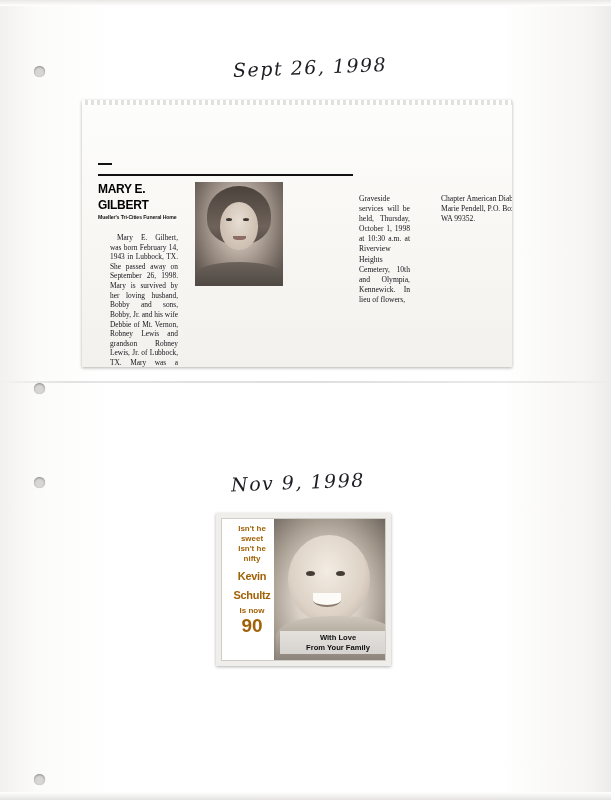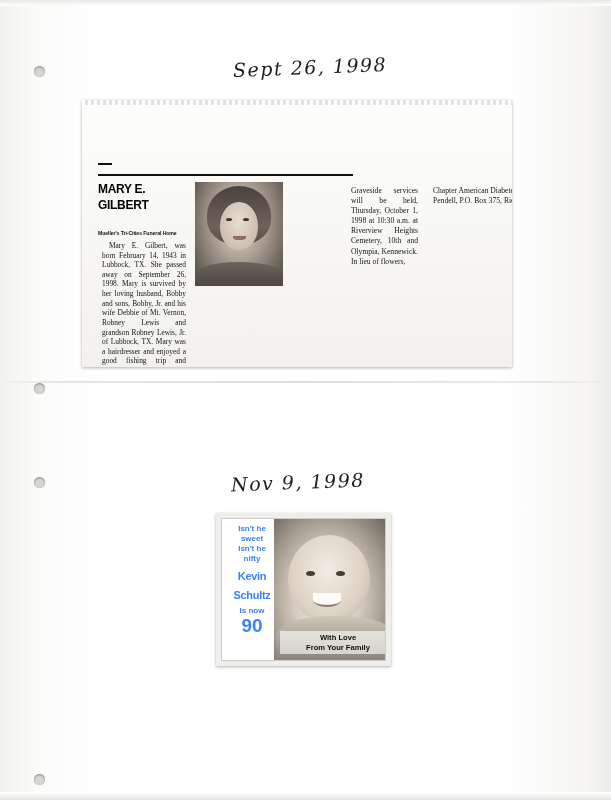--- a/index.html
+++ b/index.html
@@ -137,34 +137,34 @@
   #col-2 { left: 113px; top: 190px; width: 147px; }
   #col-3 { left: 265px; top: 82px; width: 75px; }
   #col-4 { left: 347px; top: 82px; width: 155px; }
 
   .deceased-name {
     font-family: "Liberation Sans", sans-serif;
     font-weight: bold;
     font-size: 12px;
     letter-spacing: -0.3px;
     color: #000;
-    margin: 0 0 17px 0;
+    margin: 0 0 1px 0;
     text-align: left;
   }
   .funeral-home {
     font-family: "Liberation Sans", sans-serif;
     font-weight: bold;
     font-size: 5.2px;
     color: #111;
     margin: 0 0 4px 0;
     text-align: left;
     letter-spacing: -0.1px;
   }
   .col p {
-    margin: 4px;
+    margin: 12px;
     text-indent: 7px;
   }
   #col-3 p, #col-4 p { text-indent: 0; }
   #col-3 { font-size: 7.6px; line-height: 1.33; text-align: justify; }
   #col-4 { font-size: 7.6px; line-height: 1.33; text-align: left; }
 
   
   #obit-portrait {
     position: absolute;
     left: 113px;
@@ -270,21 +270,21 @@
     width: 120px; height: 44px;
     border-radius: 46% 46% 0 0;
     background: linear-gradient(to bottom, #cfc6ba, #8c837a);
   }
   .bday-text {
     position: absolute;
     left: 4px; top: 5px;
     width: 52px;
     text-align: center;
     font-family: "Liberation Sans", sans-serif;
-    color: #3b82f6;
+    color: #a16207;
   }
   .bday-text .line {
     font-weight: bold;
     font-size: 8px;
     line-height: 1.25;
   }
   .bday-name {
     font-family: "Liberation Sans", sans-serif;
     font-weight: bold;
     font-size: 11px;

